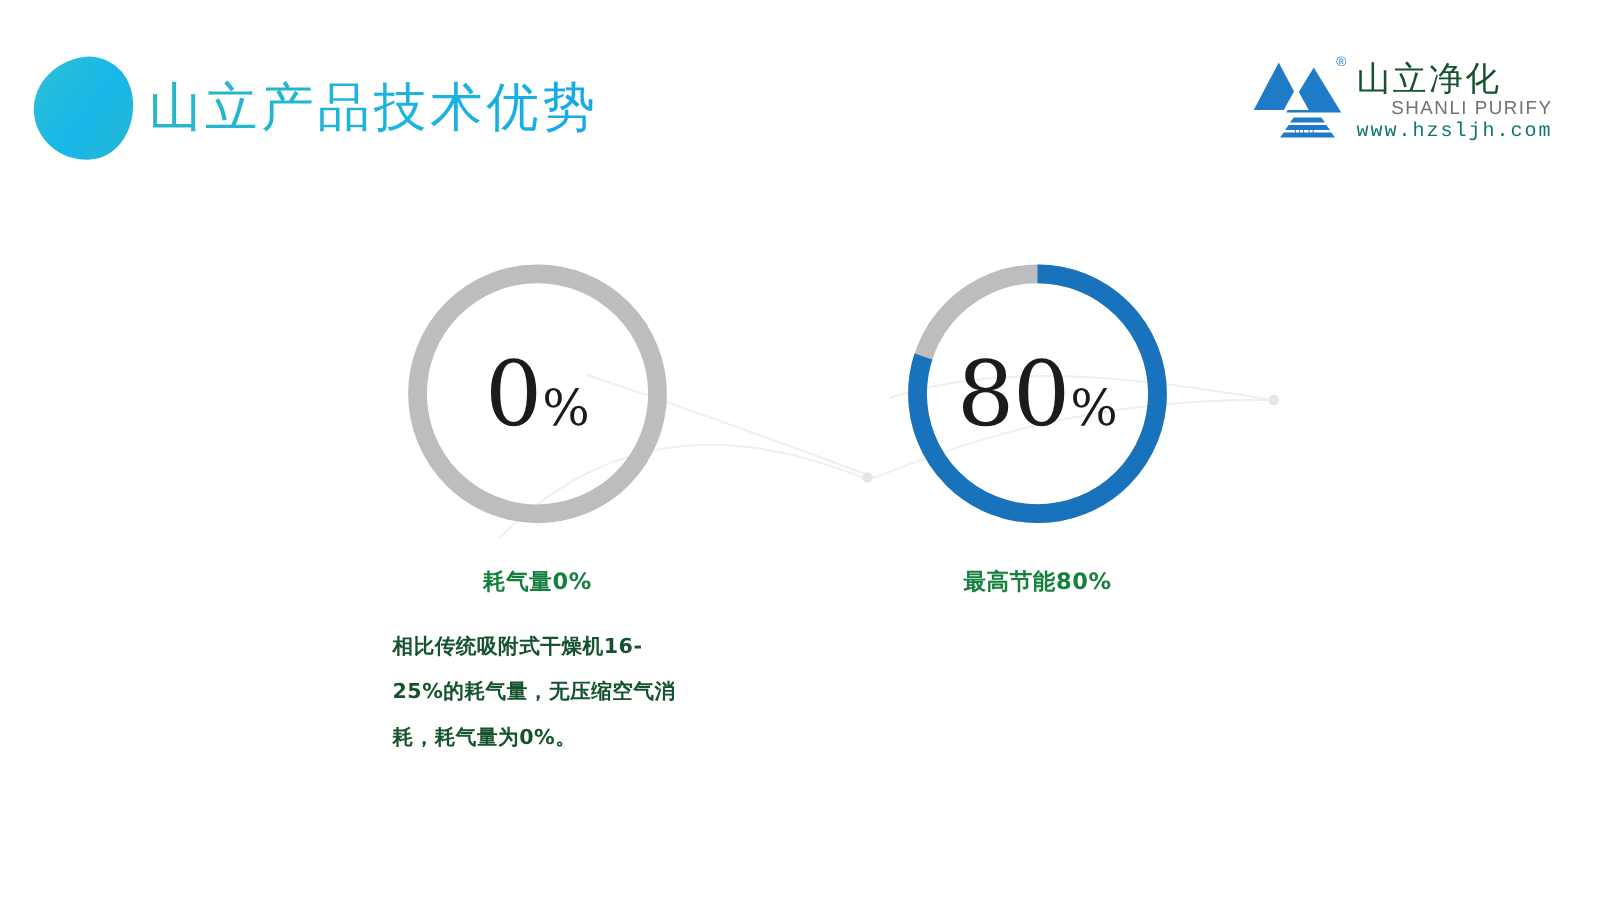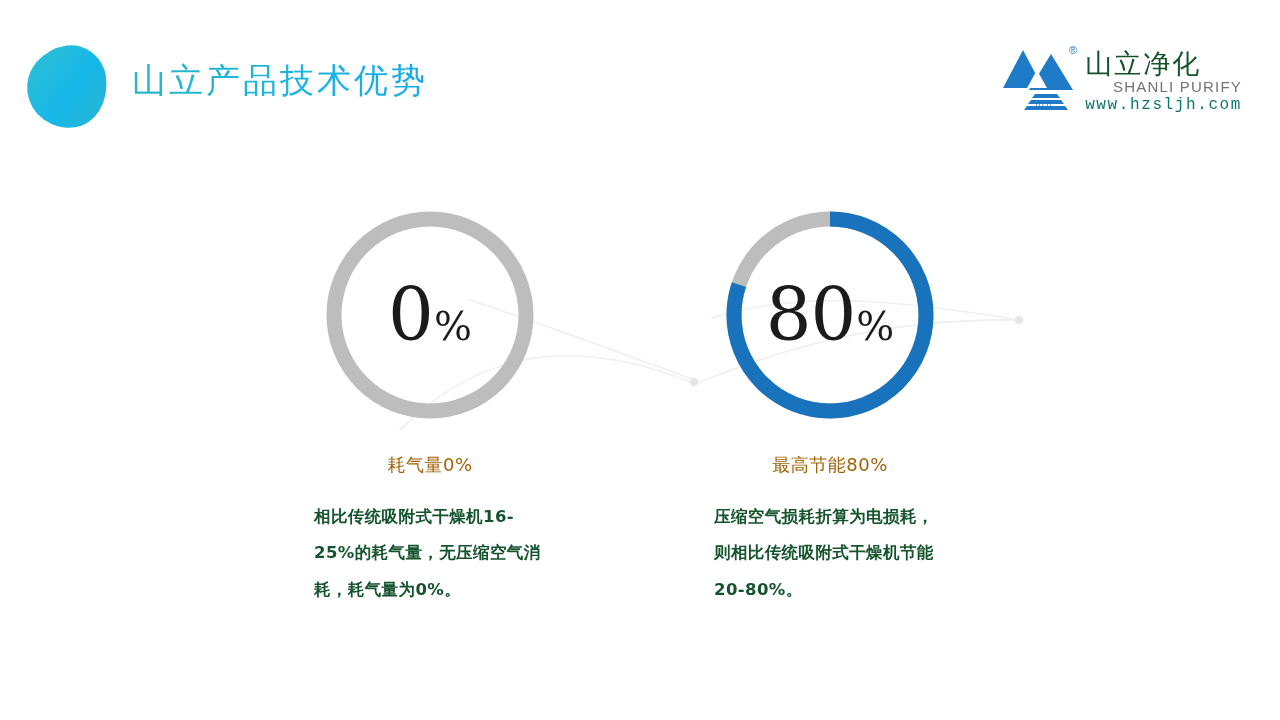--- a/index.html
+++ b/index.html
@@ -37,23 +37,23 @@
     top: 46px;
     width: 80px;
     height: 82px;
     background: linear-gradient(135deg, #2fc0d0 0%, #17b7e9 55%, #27b6cf 100%);
     border-radius: 57% 43% 47% 53% / 50% 44% 56% 50%;
     transform: rotate(-8deg);
   }
 
   .slide-title {
     position: absolute;
-    left: 132px;
+    left: 119px;
     top: 58px;
-    font-size: 34px;
+    font-size: 42px;
     letter-spacing: 3px;
     font-family: "DejaVu Serif", "Liberation Serif", serif;
     font-weight: 400;
     background: linear-gradient(90deg, #27b7c6 0%, #1ab3e2 65%, #16a8e8 100%);
     -webkit-background-clip: text;
     background-clip: text;
     color: transparent;
     -webkit-text-fill-color: transparent;
     white-space: nowrap;
   }
@@ -174,22 +174,22 @@
     letter-spacing: -1px;
   }
   .pct .sym {
     font-size: 40px;
     margin-left: 1px;
   }
 
   .card-title {
     margin-top: 28px;
     font-size: 18px;
-    font-weight: normal;
-    color: #a16207;
+    font-weight: bold;
+    color: #15803d;
     letter-spacing: 0.5px;
     font-family: "DejaVu Sans", sans-serif;
   }
   .card-body {
     margin: 22px auto 0;
     width: 232px;
     font-size: 16.5px;
     line-height: 2.2;
     color: #14532d;
     text-align: left;
@@ -278,17 +278,16 @@
         </svg>
         <div class="ring-center">
           <span class="pct">
             <span class="num">80</span>
             <span class="sym">%</span>
           </span>
         </div>
       </div>
 
       <div class="card-title">最高节能80%</div>
-      <div class="card-body">压缩空气损耗折算为电损耗，则相比传统吸附式干燥机节能20-80%。</div>
     </div>
 
   </div>
 </div>
 
 </body></html>

